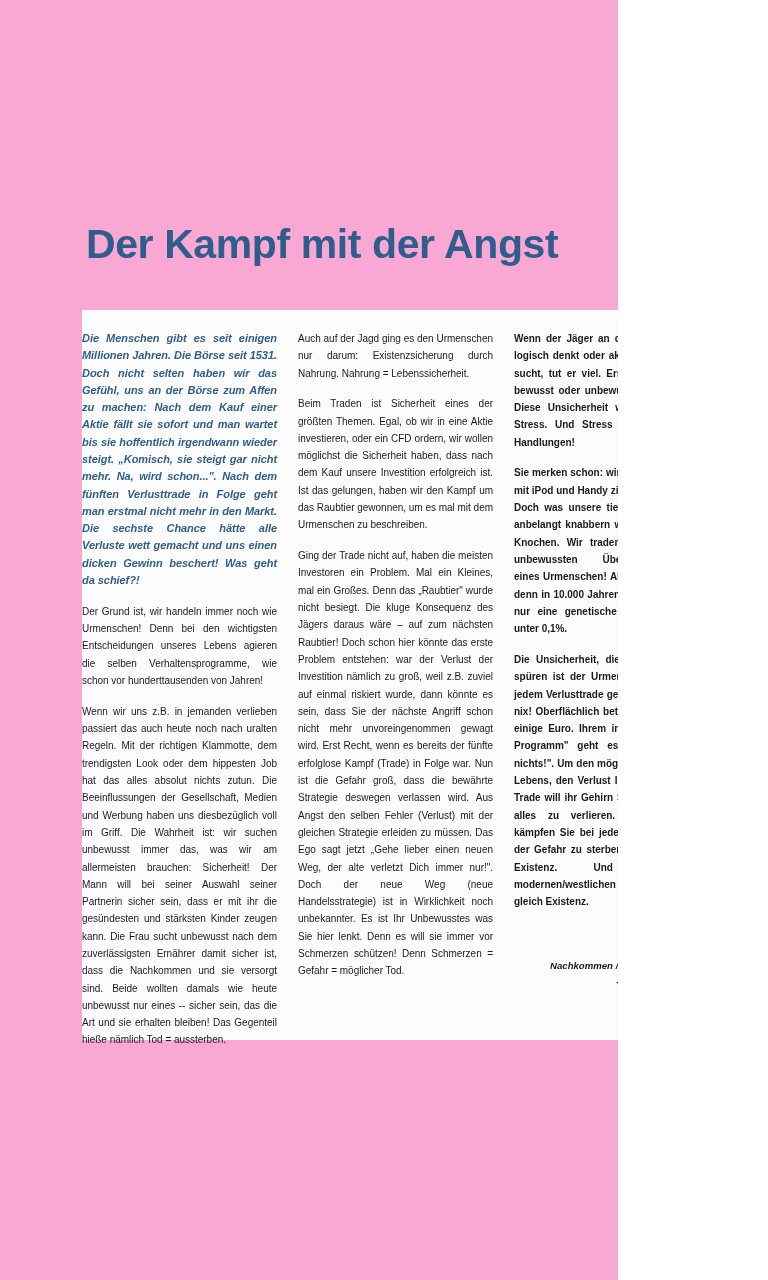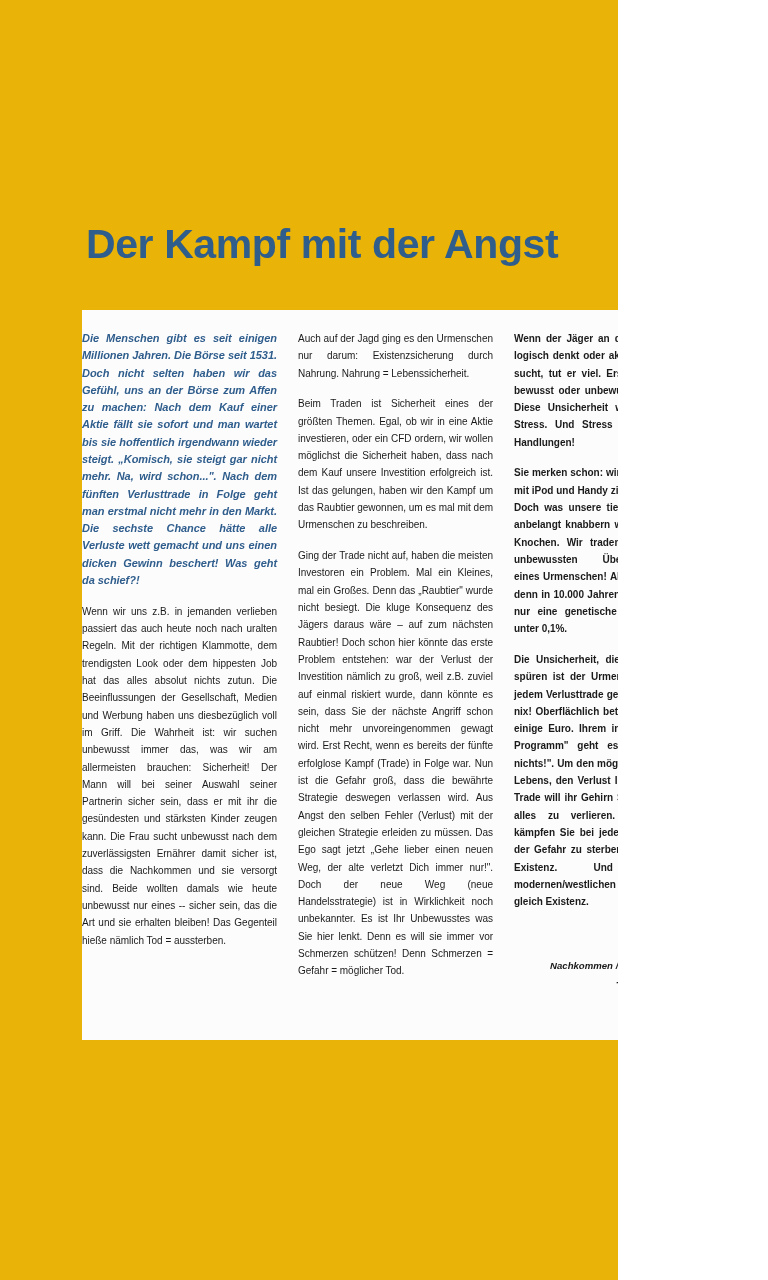--- a/index.html
+++ b/index.html
@@ -11,21 +11,21 @@
     width: 768px;
     height: 1280px;
     font-family: "Liberation Sans", sans-serif;
     -webkit-font-smoothing: antialiased;
   }
 
   .page {
     position: relative;
     width: 618px;
     height: 1280px;
-    background: #eab308;
+    background: #f9a8d4;
     overflow: hidden;
   }
 
   
   .content-panel {
     position: absolute;
     left: 82px;
     top: 310px;
     width: 628px;
     height: 730px;
@@ -109,20 +109,21 @@
 
     <h1 class="article-title">Der Kampf mit der Angst</h1>
 
     <div class="columns">
 
       <div class="column">
         <div class="lede">
           <p>Die Menschen gibt es seit einigen Millionen Jahren. Die Börse seit 1531. Doch nicht selten haben wir das Gefühl, uns an der Börse zum Affen zu machen: Nach dem Kauf einer Aktie fällt sie sofort und man wartet bis sie hoffentlich irgendwann wieder steigt. „Komisch, sie steigt gar nicht mehr. Na, wird schon...". Nach dem fünften Verlusttrade in Folge geht man erstmal nicht mehr in den Markt. Die sechste Chance hätte alle Verluste wett gemacht und uns einen dicken Gewinn beschert! Was geht da schief?!</p>
         </div>
         <div class="body-text">
+          <p>Der Grund ist, wir handeln immer noch wie Urmenschen! Denn bei den wichtigsten Entscheidungen unseres Lebens agieren die selben Verhaltensprogramme, wie schon vor hunderttausenden von Jahren!</p>
           <p>Wenn wir uns z.B. in jemanden verlieben passiert das auch heute noch nach uralten Regeln. Mit der richtigen Klammotte, dem trendigsten Look oder dem hippesten Job hat das alles absolut nichts zutun. Die Beeinflussungen der Gesellschaft, Medien und Werbung haben uns diesbezüglich voll im Griff. Die Wahrheit ist: wir suchen unbewusst immer das, was wir am allermeisten brauchen: Sicherheit! Der Mann will bei seiner Auswahl seiner Partnerin sicher sein, dass er mit ihr die gesündesten und stärksten Kinder zeugen kann. Die Frau sucht unbewusst nach dem zuverlässigsten Ernährer damit sicher ist, dass die Nachkommen und sie versorgt sind. Beide wollten damals wie heute unbewusst nur eines -- sicher sein, das die Art und sie erhalten bleiben! Das Gegenteil hieße nämlich Tod = aussterben.</p>
         </div>
       </div>
 
       <div class="column">
         <div class="body-text">
           <p>Auch auf der Jagd ging es den Urmenschen nur darum: Existenzsicherung durch Nahrung. Nahrung = Lebenssicherheit.</p>
           <p>Beim Traden ist Sicherheit eines der größten Themen. Egal, ob wir in eine Aktie investieren, oder ein CFD ordern, wir wollen möglichst die Sicherheit haben, dass nach dem Kauf unsere Investition erfolgreich ist. Ist das gelungen, haben wir den Kampf um das Raubtier gewonnen, um es mal mit dem Urmenschen zu beschreiben.</p>
           <p>Ging der Trade nicht auf, haben die meisten Investoren ein Problem. Mal ein Kleines, mal ein Großes. Denn das „Raubtier" wurde nicht besiegt. Die kluge Konsequenz des Jägers daraus wäre – auf zum nächsten Raubtier! Doch schon hier könnte das erste Problem entstehen: war der Verlust der Investition nämlich zu groß, weil z.B. zuviel auf einmal riskiert wurde, dann könnte es sein, dass Sie der nächste Angriff schon nicht mehr unvoreingenommen gewagt wird. Erst Recht, wenn es bereits der fünfte erfolglose Kampf (Trade) in Folge war. Nun ist die Gefahr groß, dass die bewährte Strategie deswegen verlassen wird. Aus Angst den selben Fehler (Verlust) mit der gleichen Strategie erleiden zu müssen. Das Ego sagt jetzt „Gehe lieber einen neuen Weg, der alte verletzt Dich immer nur!". Doch der neue Weg (neue Handelsstrategie) ist in Wirklichkeit noch unbekannter. Es ist Ihr Unbewusstes was Sie hier lenkt. Denn es will sie immer vor Schmerzen schützen! Denn Schmerzen = Gefahr = möglicher Tod.</p>
         </div>

